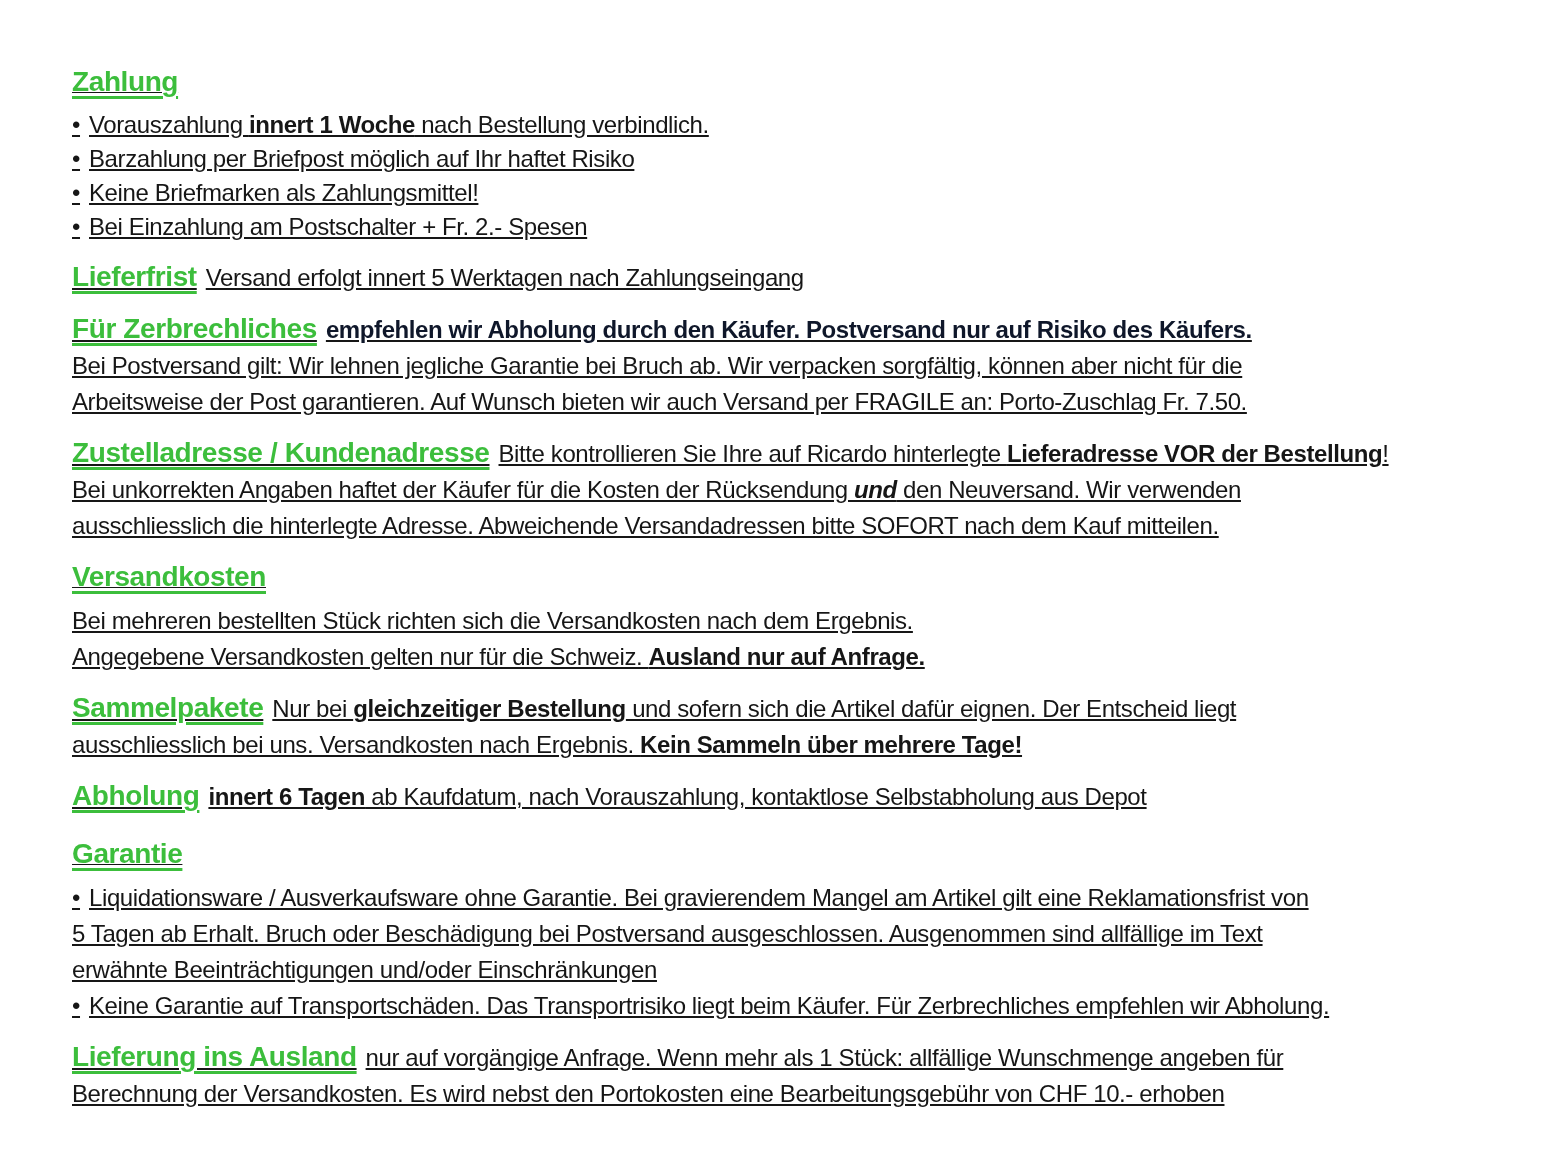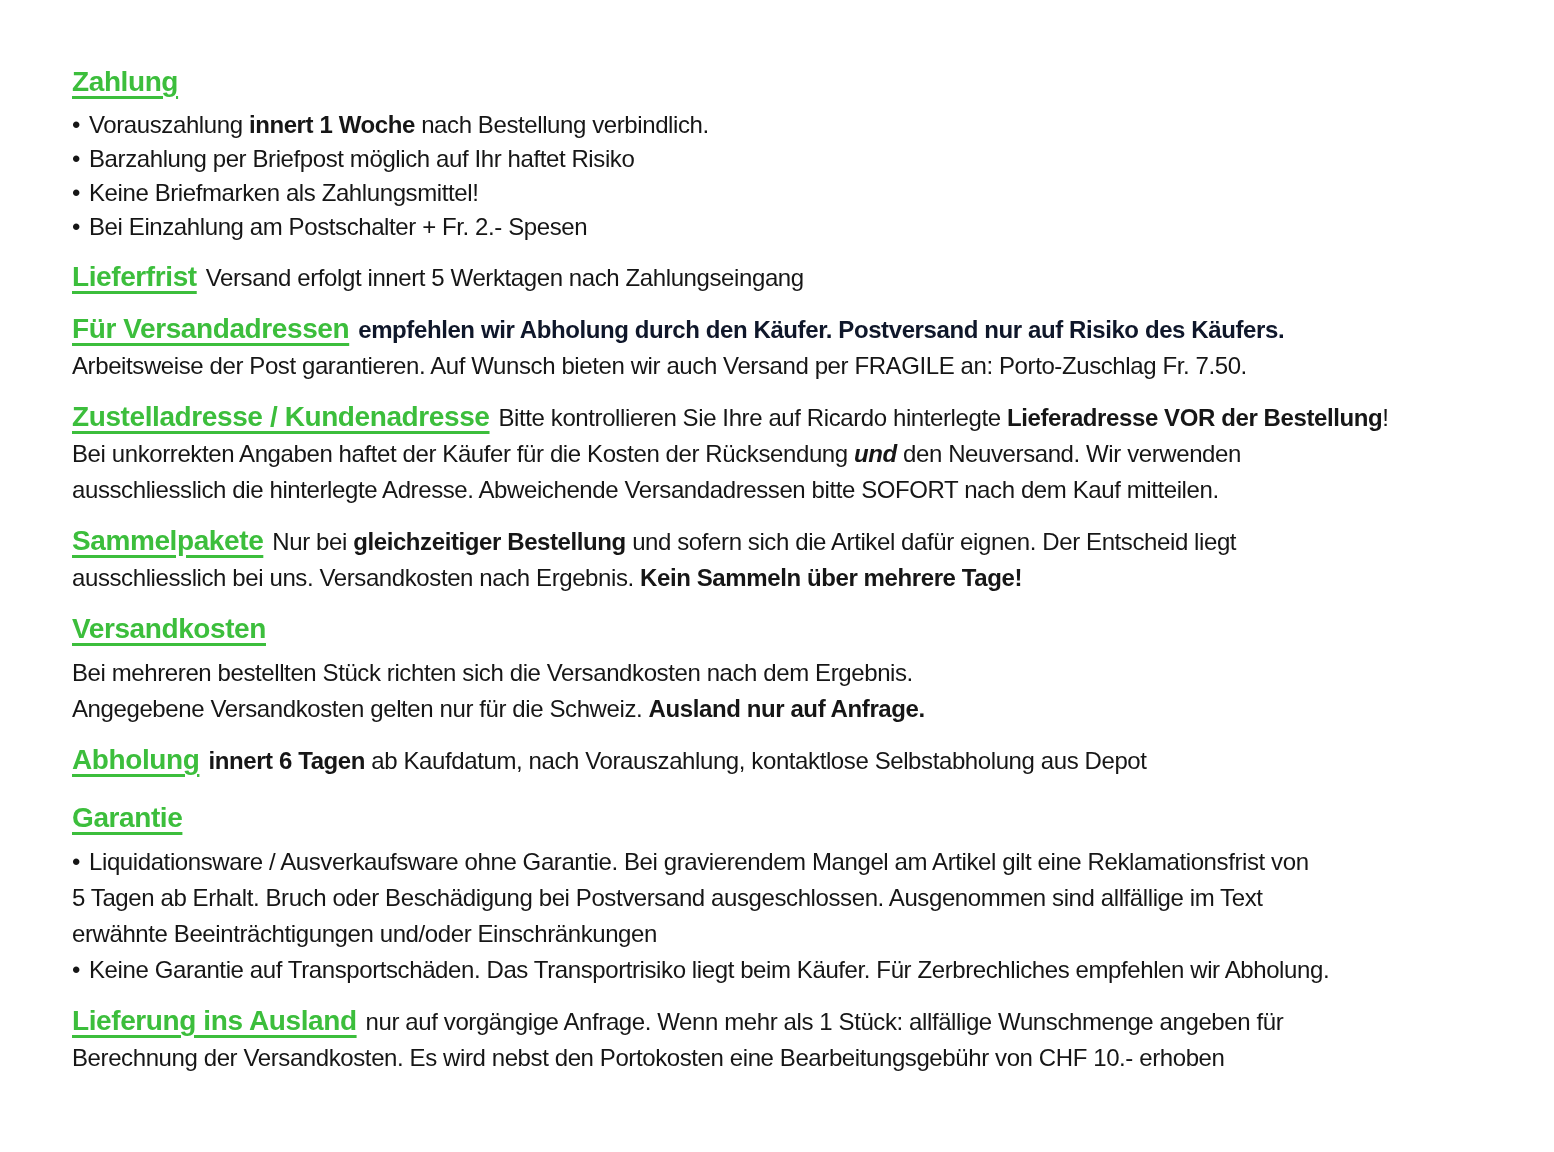--- a/index.html
+++ b/index.html
@@ -8,20 +8,21 @@
     background: #ffffff;
     overflow: hidden;
   }
   body {
     font-family: "Liberation Sans", sans-serif;
     color: #161616;
   }
   .doc {
     padding: 64px 20px 0 72px;
     width: 1554px;
+    text-decoration: underline;
   }
   section { margin-bottom: 15px; }
   .line {
     font-size: 24px;
     line-height: 36px;
     letter-spacing: -0.4px;
     white-space: nowrap;
   }
   .line.tight { line-height: 34px; }
   b { font-weight: 700; }
@@ -69,51 +70,52 @@
   </section>
 
   <section>
     <div class="line">
       <span class="hl hl-inline">Lieferfrist</span><span>Versand erfolgt innert 5 Werktagen nach Zahlungseingang</span>
     </div>
   </section>
 
   <section>
     <div class="line">
-      <span class="hl hl-inline">Für Versandadressen</span><span class="green-bold">empfehlen wir Abholung durch den Käufer. Postversand nur auf Risiko des Käufers.</span>
+      <span class="hl hl-inline">Für Zerbrechliches</span><span class="green-bold">empfehlen wir Abholung durch den Käufer. Postversand nur auf Risiko des Käufers.</span>
     </div>
+    <div class="line">Bei Postversand gilt: Wir lehnen jegliche Garantie bei Bruch ab. Wir verpacken sorgfältig, können aber nicht für die</div>
     <div class="line">Arbeitsweise der Post garantieren. Auf Wunsch bieten wir auch Versand per FRAGILE an: Porto-Zuschlag Fr. 7.50.</div>
   </section>
 
   <section>
     <div class="line">
       <span class="hl hl-inline">Zustelladresse / Kundenadresse</span><span>Bitte kontrollieren Sie Ihre auf Ricardo hinterlegte </span><b>Lieferadresse VOR der Bestellung</b><span>!</span>
     </div>
     <div class="line">
       <span>Bei unkorrekten Angaben haftet der Käufer für die Kosten der Rücksendung </span><span class="bi">und</span><span> den Neuversand. Wir verwenden</span>
     </div>
     <div class="line">ausschliesslich die hinterlegte Adresse. Abweichende Versandadressen bitte SOFORT nach dem Kauf mitteilen.</div>
   </section>
 
   <section>
-    <div class="line">
-      <span class="hl hl-inline">Sammelpakete</span><span>Nur bei </span><b>gleichzeitiger Bestellung</b><span> und sofern sich die Artikel dafür eignen. Der Entscheid liegt</span>
-    </div>
-    <div class="line">
-      <span>ausschliesslich bei uns. Versandkosten nach Ergebnis. </span><b>Kein Sammeln über mehrere Tage!</b>
-    </div>
-  </section>
-
-  <section>
     <div class="hblock">
       <span class="hl">Versandkosten</span>
     </div>
     <div class="line">Bei mehreren bestellten Stück richten sich die Versandkosten nach dem Ergebnis.</div>
     <div class="line">
       <span>Angegebene Versandkosten gelten nur für die Schweiz. </span><b>Ausland nur auf Anfrage.</b>
+    </div>
+  </section>
+
+  <section>
+    <div class="line">
+      <span class="hl hl-inline">Sammelpakete</span><span>Nur bei </span><b>gleichzeitiger Bestellung</b><span> und sofern sich die Artikel dafür eignen. Der Entscheid liegt</span>
+    </div>
+    <div class="line">
+      <span>ausschliesslich bei uns. Versandkosten nach Ergebnis. </span><b>Kein Sammeln über mehrere Tage!</b>
     </div>
   </section>
 
   <section>
     <div class="line">
       <span class="hl hl-inline">Abholung</span><b>innert 6 Tagen</b><span> ab Kaufdatum, nach Vorauszahlung, kontaktlose Selbstabholung aus Depot</span>
     </div>
   </section>
 
   <section class="sec-garantie">

